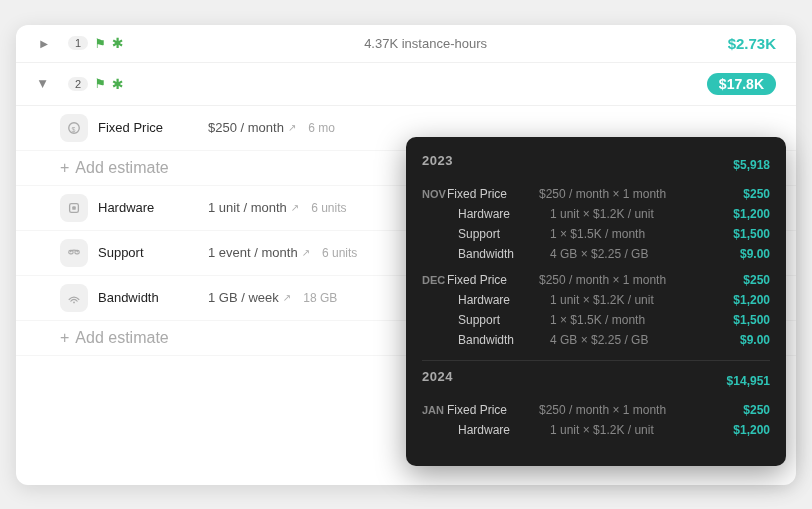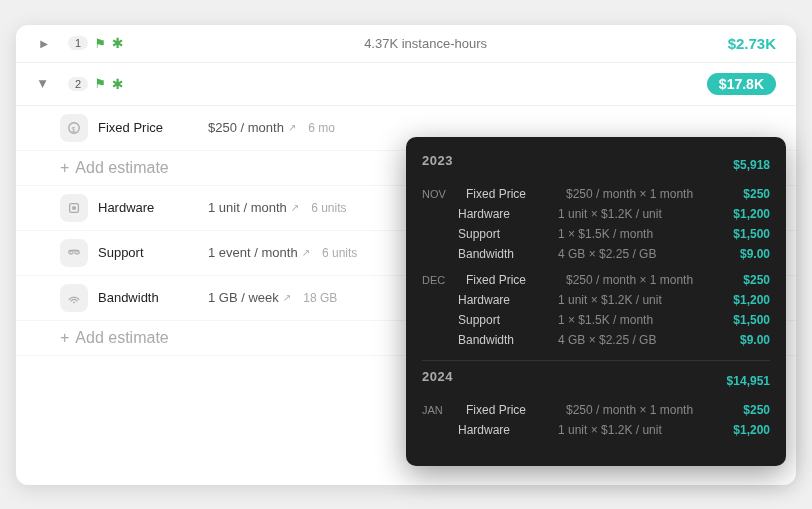--- a/index.html
+++ b/index.html
@@ -153,45 +153,45 @@
       color: #aaa;
       margin-bottom: 10px;
       text-transform: uppercase;
       letter-spacing: 0.5px;
     }
     .tooltip-section {
       margin-bottom: 10px;
     }
     .tooltip-month-label {
       font-size: 11px;
-      font-weight: 400;
+      font-weight: 700;
       color: #888;
       text-transform: uppercase;
-      width: 44px;
+      width: 25px;
       flex-shrink: 0;
     }
     .tooltip-row {
       display: flex;
       align-items: center;
       padding: 3px 0;
     }
     .tooltip-item-name {
       font-size: 12px;
       color: #ccc;
       min-width: 80px;
       margin-left: 36px;
     }
     .tooltip-item-name.with-month {
       margin-left: 0;
     }
     .tooltip-item-formula {
       font-size: 12px;
       color: #888;
       flex: 1;
-      margin-left: 20px;
+      margin-left: 12px;
     }
     .tooltip-item-amount {
       font-size: 12px;
       color: #2ec4b6;
       font-weight: 600;
       min-width: 50px;
       text-align: right;
     }
     .tooltip-year-total {
       font-size: 12px;

